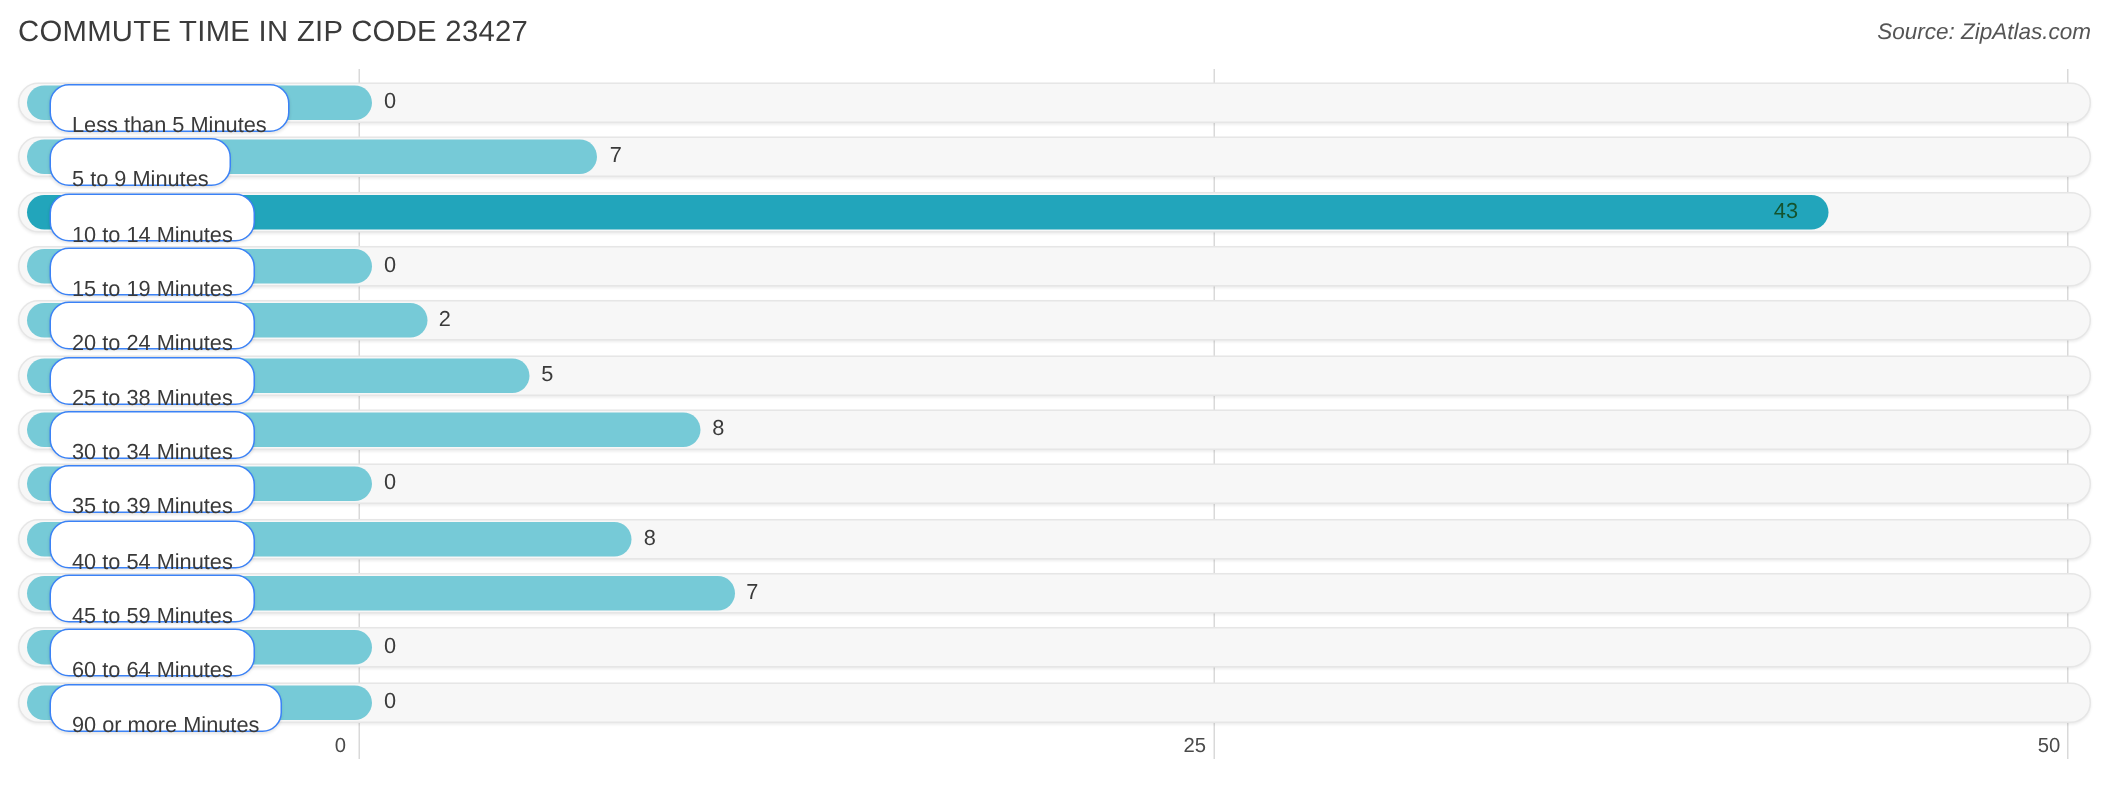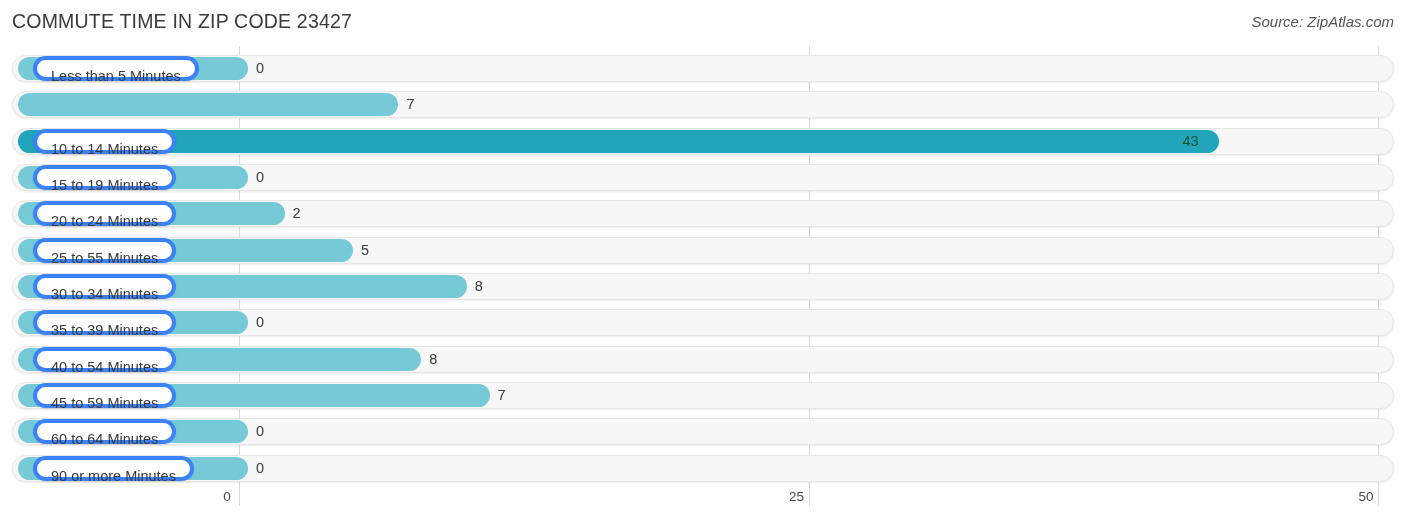--- a/index.html
+++ b/index.html
@@ -109,23 +109,23 @@
     background: #22a5bb;
   }
 
   
   .pill {
     position: absolute;
     left: 21px;
     top: 1px;
     height: 25px;
     line-height: 25px;
-    padding: 4px 14px;
+    padding: 15px 14px;
     background: #ffffff;
-    border: 4px solid #3b82f6;
+    border: 1px solid #3b82f6;
     border-radius: 13px;
     box-sizing: border-box;
     font-size: 14.5px;
     color: #3a3a3a;
     white-space: nowrap;
     box-shadow: 0 1px 2px rgba(0,0,0,0.10);
   }
 
   
   .value-out {
@@ -191,20 +191,21 @@
     <div class="rows" id="rows">
         <div class="row" style="top: 9px;">
           <div class="track"></div>
           <div class="bar" style="width: 230px;"></div>
           <div class="pill">Less than 5 Minutes</div>
           <div class="value-out" style="left: 244px;">0</div>
         </div>
         <div class="row" style="top: 45.33px;">
           <div class="track"></div>
           <div class="bar" style="width: 380.46px;"></div>
+          <div class="pill">5 to 9 Minutes</div>
           <div class="value-out" style="left: 394.46px;">7</div>
         </div>
         <div class="row" style="top: 81.66px;">
           <div class="track"></div>
           <div class="bar highlight" style="width: 1200.54px;"></div>
           <div class="pill">10 to 14 Minutes</div>
           <div class="value-in" style="left: 1170.54px;">43</div>
         </div>
         <div class="row" style="top: 117.99px;">
           <div class="track"></div>
@@ -214,21 +215,21 @@
         </div>
         <div class="row" style="top: 154.32px;">
           <div class="track"></div>
           <div class="bar" style="width: 266.56px;"></div>
           <div class="pill">20 to 24 Minutes</div>
           <div class="value-out" style="left: 280.56px;">2</div>
         </div>
         <div class="row" style="top: 190.65px;">
           <div class="track"></div>
           <div class="bar" style="width: 334.9px;"></div>
-          <div class="pill">25 to 55 Minutes</div>
+          <div class="pill">25 to 38 Minutes</div>
           <div class="value-out" style="left: 348.9px;">5</div>
         </div>
         <div class="row" style="top: 226.98px;">
           <div class="track"></div>
           <div class="bar" style="width: 448.8px;"></div>
           <div class="pill">30 to 34 Minutes</div>
           <div class="value-out" style="left: 462.8px;">8</div>
         </div>
         <div class="row" style="top: 263.31px;">
           <div class="track"></div>

